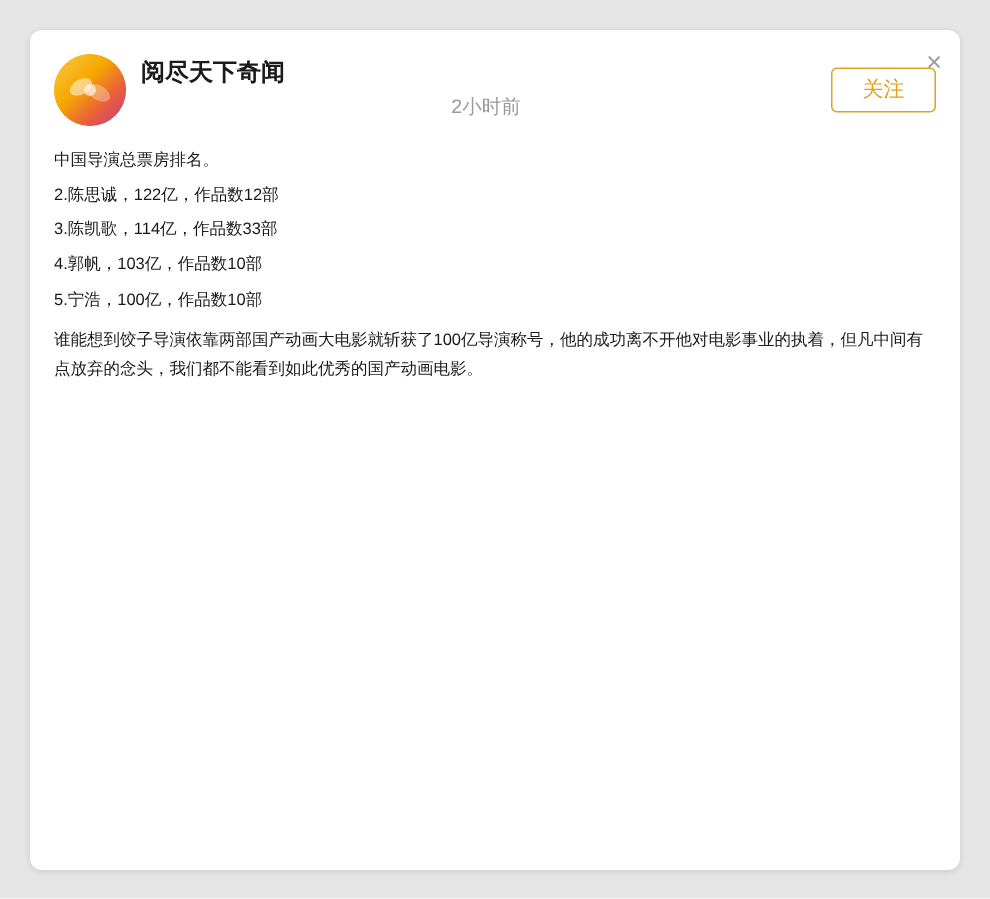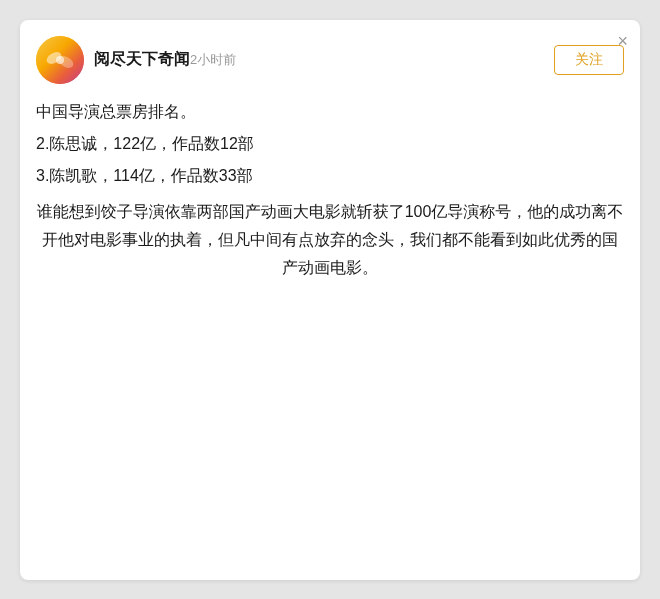--- a/index.html
+++ b/index.html
@@ -59,59 +59,60 @@
       overflow: hidden;
     }
 
     .avatar-svg {
       width: 100%;
       height: 100%;
     }
 
     .account-info {
       display: flex;
+      flex-direction: column;
       flex: 1;
     }
 
     .account-name {
       font-size: 16px;
       font-weight: 600;
       color: #1a1a1a;
       line-height: 1.3;
     }
 
     .account-time {
       font-size: 13px;
       color: #999;
       margin-top: 2px;
+      text-align: center;
     }
 
     .follow-btn {
       background: #ffffff;
       border: 1px solid #e0a020;
       color: #e0a020;
       padding: 5px 20px;
       border-radius: 4px;
       font-size: 14px;
       cursor: pointer;
     }
 
     .content {
-      font-size: 16px;
+      font-size: 11px;
       color: #1a1a1a;
       line-height: 1.75;
     }
 
     .content p {
       margin-bottom: 4px;
     }
 
     .content .paragraph-gap {
       margin-top: 8px;
-      text-align: center;
     }
   </style>
 </head>
 <body>
 
 <div class="card">
 
   <button class="close-btn">×</button>
 
   <div class="header">
@@ -138,16 +139,18 @@
       <span class="account-time">2小时前</span>
     </div>
 
     <button class="follow-btn">关注</button>
   </div>
 
   <div class="content">
     <p>中国导演总票房排名。</p>
     <p>2.陈思诚，122亿，作品数12部</p>
     <p>3.陈凯歌，114亿，作品数33部</p>
+    <p>4.郭帆，103亿，作品数10部</p>
+    <p>5.宁浩，100亿，作品数10部</p>
     <p class="paragraph-gap">谁能想到饺子导演依靠两部国产动画大电影就斩获了100亿导演称号，他的成功离不开他对电影事业的执着，但凡中间有点放弃的念头，我们都不能看到如此优秀的国产动画电影。</p>
   </div>
 
 </div>
 
 </body></html>

